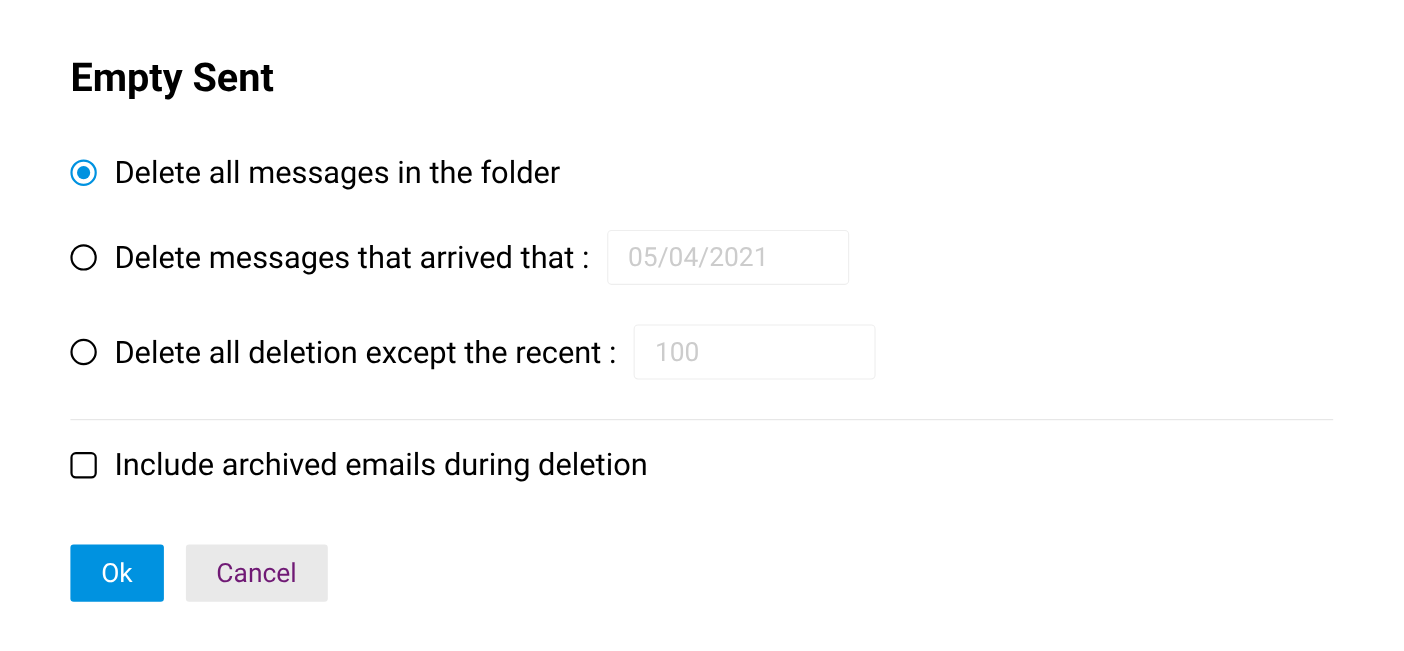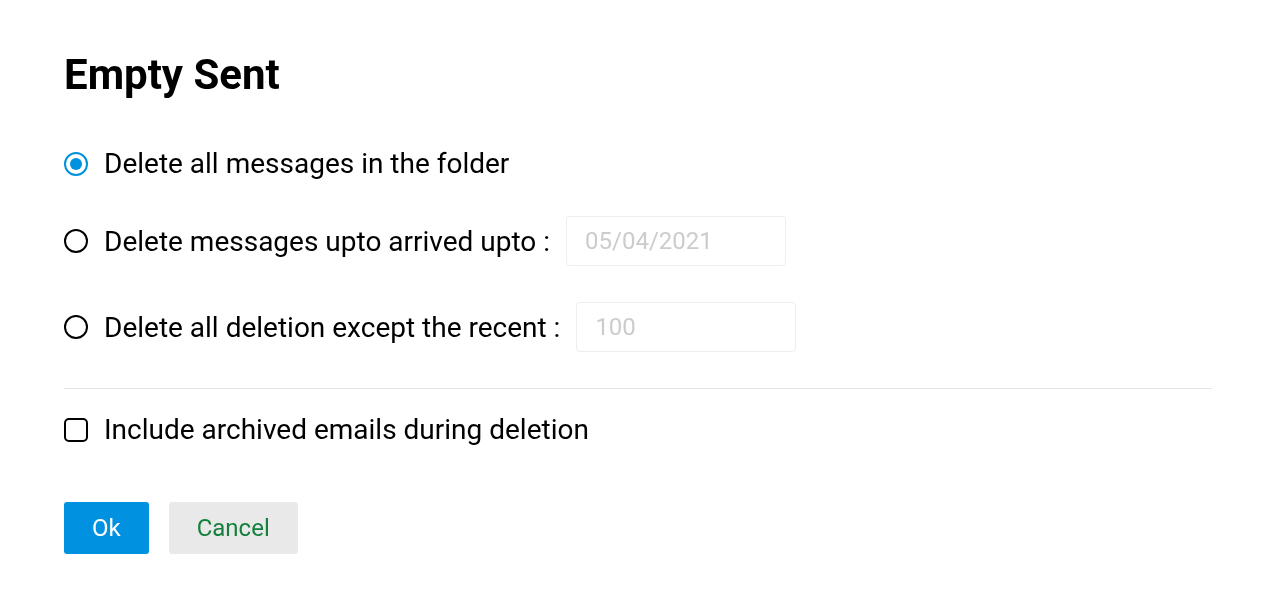--- a/index.html
+++ b/index.html
@@ -15,21 +15,21 @@
       position: relative;
     }
     .dialog {
       padding: 50px 64px;
       background: #fff;
       border-radius: 8px;
       width: 100%;
       height: 100%;
     }
     .dialog-title {
-      font-size: 42px;
+      font-size: 36px;
       font-weight: 700;
       color: #000;
       margin-bottom: 48px;
     }
     .option-row {
       display: flex;
       align-items: center;
       margin-bottom: 36px;
       gap: 16px;
     }
@@ -117,41 +117,41 @@
       border-radius: 3px;
       cursor: pointer;
       font-family: inherit;
     }
     .btn-primary {
       background: #0092e0;
       color: #fff;
     }
     .btn-secondary {
       background: #e9e9e9;
-      color: #15803d;
+      color: #701a75;
     }
   </style>
 </head>
 <body>
 
 <div class="dialog">
   <h1 class="dialog-title">Empty Sent</h1>
 
   <div class="option-row">
     <span class="radio selected">
       <span class="radio-inner"></span>
     </span>
     <span class="option-label">Delete all messages in the folder</span>
   </div>
 
   <div class="option-row">
     <span class="radio">
       
     </span>
-    <span class="option-label">Delete messages upto arrived upto :</span>
+    <span class="option-label">Delete messages that arrived that :</span>
     <input type="text" class="text-input date-input" placeholder="05/04/2021" style="">
   </div>
 
   <div class="option-row">
     <span class="radio">
       
     </span>
     <span class="option-label">Delete all deletion except the recent :</span>
     <input type="text" class="text-input count-input" placeholder="100" style="">
   </div>

